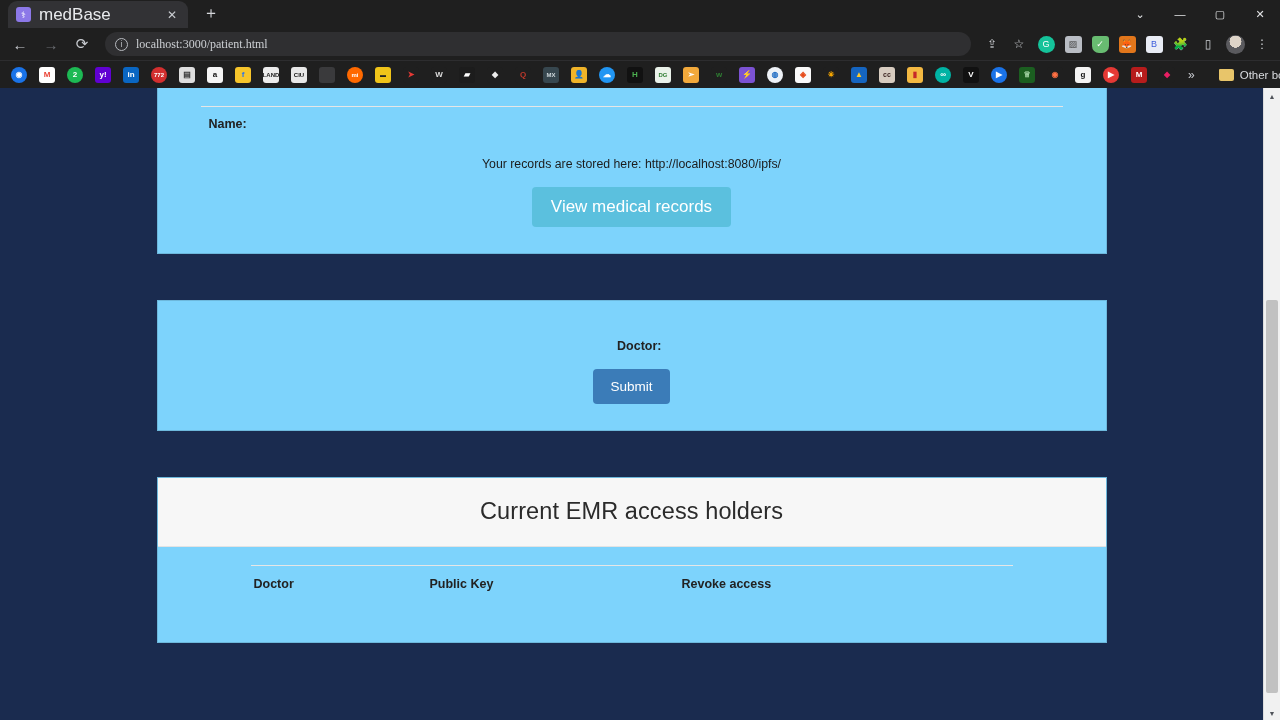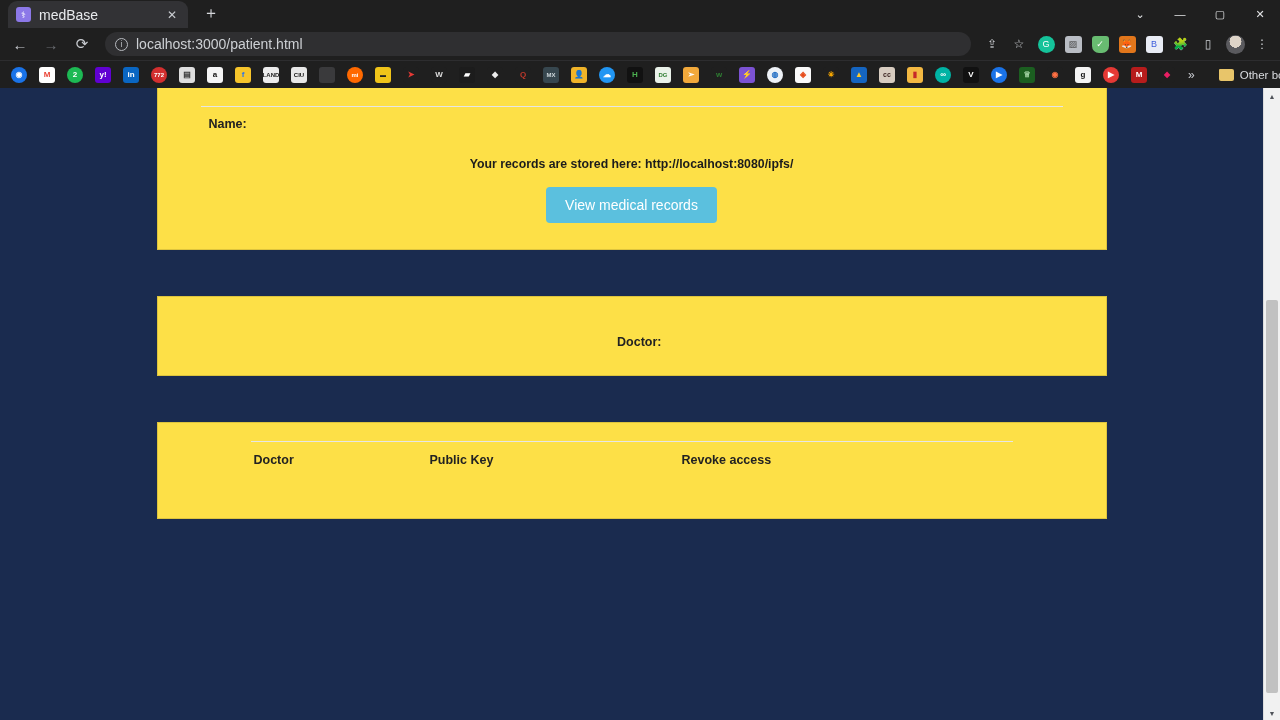--- a/index.html
+++ b/index.html
@@ -18,39 +18,39 @@
     height: 27px; width: 180px; background: #323235;
     border-radius: 9px 9px 0 0; display: flex; align-items: center;
     padding: 0 8px; gap: 8px; margin-left: 8px; position: relative;
   }
   .tab-favicon {
     width: 15px; height: 15px; border-radius: 3px;
     background: #8c78e8; display: flex; align-items: center; justify-content: center;
     font-size: 9px; color: #fff; flex: none;
   }
   .tab-title {
-    font-size: 14px; color: #e8eaed; white-space: nowrap;
+    font-size: 17px; color: #e8eaed; white-space: nowrap;
     overflow: hidden; text-overflow: ellipsis; flex: 1;
   }
   .tab-close { color: #c9ccd1; font-size: 12px; line-height: 1; width: 16px; text-align: center; }
   .new-tab { color: #d5d7db; font-size: 16px; margin-left: 12px; margin-bottom: 4px; width: 22px; text-align: center; }
 
   .win-ctrls { position: absolute; right: 0; top: 0; height: 28px; display: flex; align-items: center; }
   .win-ctrls > div { width: 40px; text-align: center; color: #e3e4e6; font-size: 11px; }
 
   .toolbar { height: 32px; display: flex; align-items: center; padding: 0 6px; gap: 3px; background: #1f1f1f; }
   .nav-btn { width: 28px; height: 28px; display: flex; align-items: center; justify-content: center; color: #c9ccd1; font-size: 15px; }
   .nav-btn.disabled { color: #6b6e73; }
   .omnibox {
     flex: 1; height: 24px; background: #2f2f31; border-radius: 12px;
     display: flex; align-items: center; padding: 0 10px; gap: 8px; margin: 0 6px;
   }
   .omni-info { width: 13px; height: 13px; border-radius: 50%; border: 1.2px solid #b7babf; color: #b7babf;
     font-size: 9px; line-height: 11px; text-align: center; flex: none; }
-  .omni-url { font-size: 14px; color: #cdd0d4; white-space: nowrap; }
+  .omni-url { font-size: 12px; color: #cdd0d4; white-space: nowrap; font-family: Liberation Serif, serif; }
   .tb-icon { width: 24px; height: 24px; display: flex; align-items: center; justify-content: center;
     color: #cdd0d4; font-size: 12px; flex: none; }
   .ext {
     width: 17px; height: 17px; border-radius: 3px; display: flex;
     align-items: center; justify-content: center; font-size: 9px; color: #fff; flex: none;
   }
   .avatar { width: 19px; height: 19px; border-radius: 50%; background: #5a5a5e; flex: none;
     background-image: radial-gradient(circle at 50% 35%, #ded4c8 38%, transparent 39%); }
 
   .bookmarks { height: 28px; display: flex; align-items: center; padding: 0 6px; gap: 2px;
@@ -60,37 +60,37 @@
   .bm-overflow { color: #c9ccd1; font-size: 12px; margin: 0 6px; }
   .bm-sep { width: 1px; height: 16px; background: #4a4c50; margin: 0 6px; }
   .bm-other { display: flex; align-items: center; gap: 6px; margin-left: 2px; }
   .bm-folder { width: 15px; height: 12px; background: #e8c56a; border-radius: 1px 2px 2px 2px; }
   .bm-other-label { font-size: 11.5px; color: #d9dbdf; white-space: nowrap; }
 
   
   .viewport { position: relative; width: 1280px; height: 634px; background: #1a2b4f; overflow: hidden; }
   .page { width: 1263px; height: 634px; overflow: hidden; position: relative; }
 
-  .card { background: #fde047; width: 950px; margin: 0 auto; border: 1px solid rgba(0,0,0,.125); }
+  .card { background: #7dd3fc; width: 950px; margin: 0 auto; border: 1px solid rgba(0,0,0,.125); }
   .card-head {
     background: #f7f7f7; border-bottom: 1px solid #e3e3e3;
     text-align: center; padding: 20px 0 21px;
   }
   .card-head h2 { font-size: 23.5px; font-weight: normal; color: #2b2b2b; letter-spacing: .1px; }
   .card-body { padding: 18px 0 26px; }
 
   table.info { width: 862px; margin: 0 auto; border-collapse: collapse; }
   table.info td, table.info th {
     border-top: 1px solid #e6e6e6; padding: 10px 8px;
     font-size: 12.5px; font-weight: bold; color: #222; text-align: left;
   }
-  .centered-note { text-align: center; font-size: 12.3px; color: #1c1c1c; margin-top: 16px; font-weight: bold; }
+  .centered-note { text-align: center; font-size: 12.3px; color: #1c1c1c; margin-top: 16px; }
 
   .btn { border: none; border-radius: 4px; color: #fff; cursor: pointer; font-family: inherit; }
-  .btn-info { background: #5bc0de; font-size: 14px; padding: 10px 19px; }
+  .btn-info { background: #5bc0de; font-size: 17px; padding: 10px 19px; }
   .btn-primary { background: #3b7cb8; font-size: 13.5px; padding: 10px 17px; }
   .btn-row { text-align: center; margin-top: 16px; }
 
   .form-row { display: flex; align-items: flex-start; justify-content: center; gap: 28px; padding: 20px 0 0; }
   .form-label { font-size: 12.5px; font-weight: bold; color: #222; width: 60px; text-align: right; }
   .select {
     width: 605px; height: 34px; background: #fff; border: 1px solid #d6d6d6; border-radius: 4px;
     display: flex; align-items: center; justify-content: space-between; padding: 0 9px;
     font-size: 12.5px; color: #444;
   }
@@ -245,26 +245,32 @@
       </div>
     </div>
 
     <div class="gap"></div>
 
     <div class="card">
       <div class="card-body">
         <div class="form-row">
           <span class="form-label">Doctor:</span>
         </div>
+        <div class="btn-row">
+          <button class="btn btn-primary">Submit</button>
+        </div>
       </div>
     </div>
 
     <div class="gap"></div>
 
     <div class="card">
+      <div class="card-head">
+        <h2>Current EMR access holders</h2>
+      </div>
       <div class="card-body" style="padding-bottom:40px;">
         <table class="holders">
           <thead>
             <tr>
               <th>Doctor</th>
               <th>Public Key</th>
               <th>Revoke access</th>
             </tr>
           </thead>
           <tbody></tbody>

